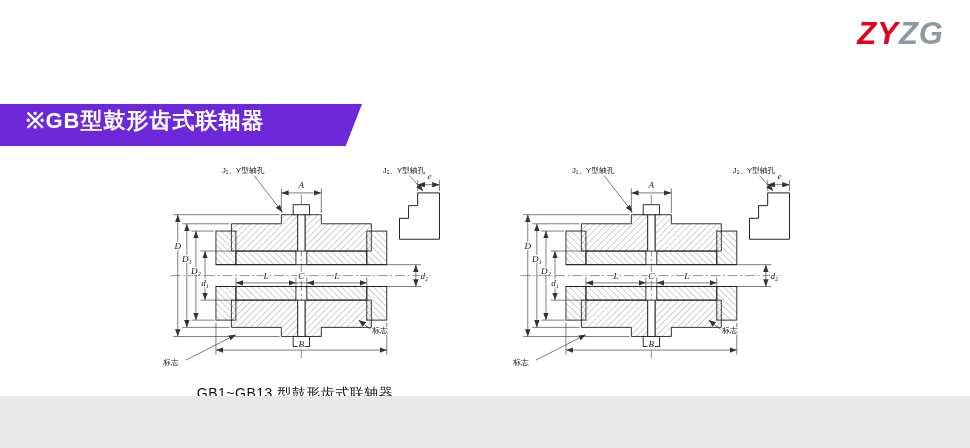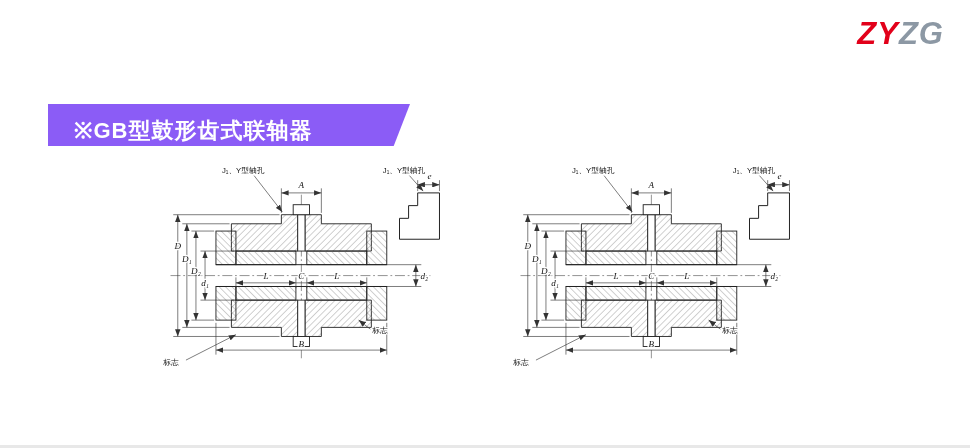--- a/index.html
+++ b/index.html
@@ -1,33 +1,33 @@
 <!DOCTYPE html>
 <html><head>
 <meta charset="utf-8">
 <style>
   html,body { margin:0; padding:0; background:#e8e8e8; }
   #page {
-    position:relative; width:970px; height:445px; background:#ffffff;
+    position:relative; width:970px; height:396px; background:#ffffff;
     font-family:"Liberation Sans", sans-serif; overflow:hidden; margin:0 auto;
   }
   
   .logo {
     position:absolute; top:16px; right:26px;
     font-size:31px; font-weight:bold; font-style:italic; letter-spacing:1px;
     font-family:"Liberation Sans", sans-serif;
   }
   .logo .p1 { color:#e2001a; }
   .logo .p2 { color:#8c98a4; }
   
   .banner {
     position:absolute; top:104px; left:0; width:362px; height:42px;
-    background:#8b5cf6;
+    background:#6d28d9;
     clip-path:polygon(0 0, 100% 0, 95.5% 100%, 0 100%);
-    display:flex; align-items:flex-end; padding-left:26px; box-sizing:border-box;margin-left:48px;
+    display:flex; align-items:flex-start; padding-left:26px; box-sizing:border-box;
   }
   .banner-title {
     color:#ffffff; font-size:22px; font-weight:bold; letter-spacing:1px;
     font-family:"Liberation Sans", sans-serif;
   }
   
   #figures-row { position:absolute; left:145px; top:162px; display:flex; gap:50px; }
   figure.coupling-figure { margin:0; width:300px; display:flex; flex-direction:column; align-items:center; }
   figure.coupling-figure svg { width:300px; height:209px; display:block; }
   figcaption { margin-top:14px; font-size:14px; color:#111; letter-spacing:0.5px; }
@@ -160,20 +160,21 @@
           <line class="dim lead" x1="120" y1="15" x2="151" y2="55"></line>
           <text class="cn" x="285" y="12" text-anchor="middle">J₁、Y型轴孔</text>
           <line class="dim lead" x1="291" y1="15" x2="306" y2="32"></line>
 
           <text class="cn" x="20" y="223" text-anchor="start">标志</text>
           <line class="dim lead" x1="45" y1="218" x2="100" y2="190"></line>
           <text class="cn" x="250" y="188" text-anchor="start">标志</text>
           <line class="dim lead" x1="248" y1="184" x2="235" y2="174"></line>
         </g>
       </svg>
+      <figcaption>GB1~GB13 型鼓形齿式联轴器</figcaption>
     </figure>
 
     <figure class="coupling-figure">
       <svg viewBox="0 0 330 230" xmlns="http://www.w3.org/2000/svg">
         <defs>
           <pattern id="h1" patternUnits="userSpaceOnUse" width="5" height="5" patternTransform="rotate(45)">
             <line x1="0" y1="0" x2="0" y2="5" stroke="#9a9a9a" stroke-width="1"></line>
           </pattern>
           <pattern id="h2" patternUnits="userSpaceOnUse" width="5" height="5" patternTransform="rotate(-45)">
             <line x1="0" y1="0" x2="0" y2="5" stroke="#9a9a9a" stroke-width="1"></line>

